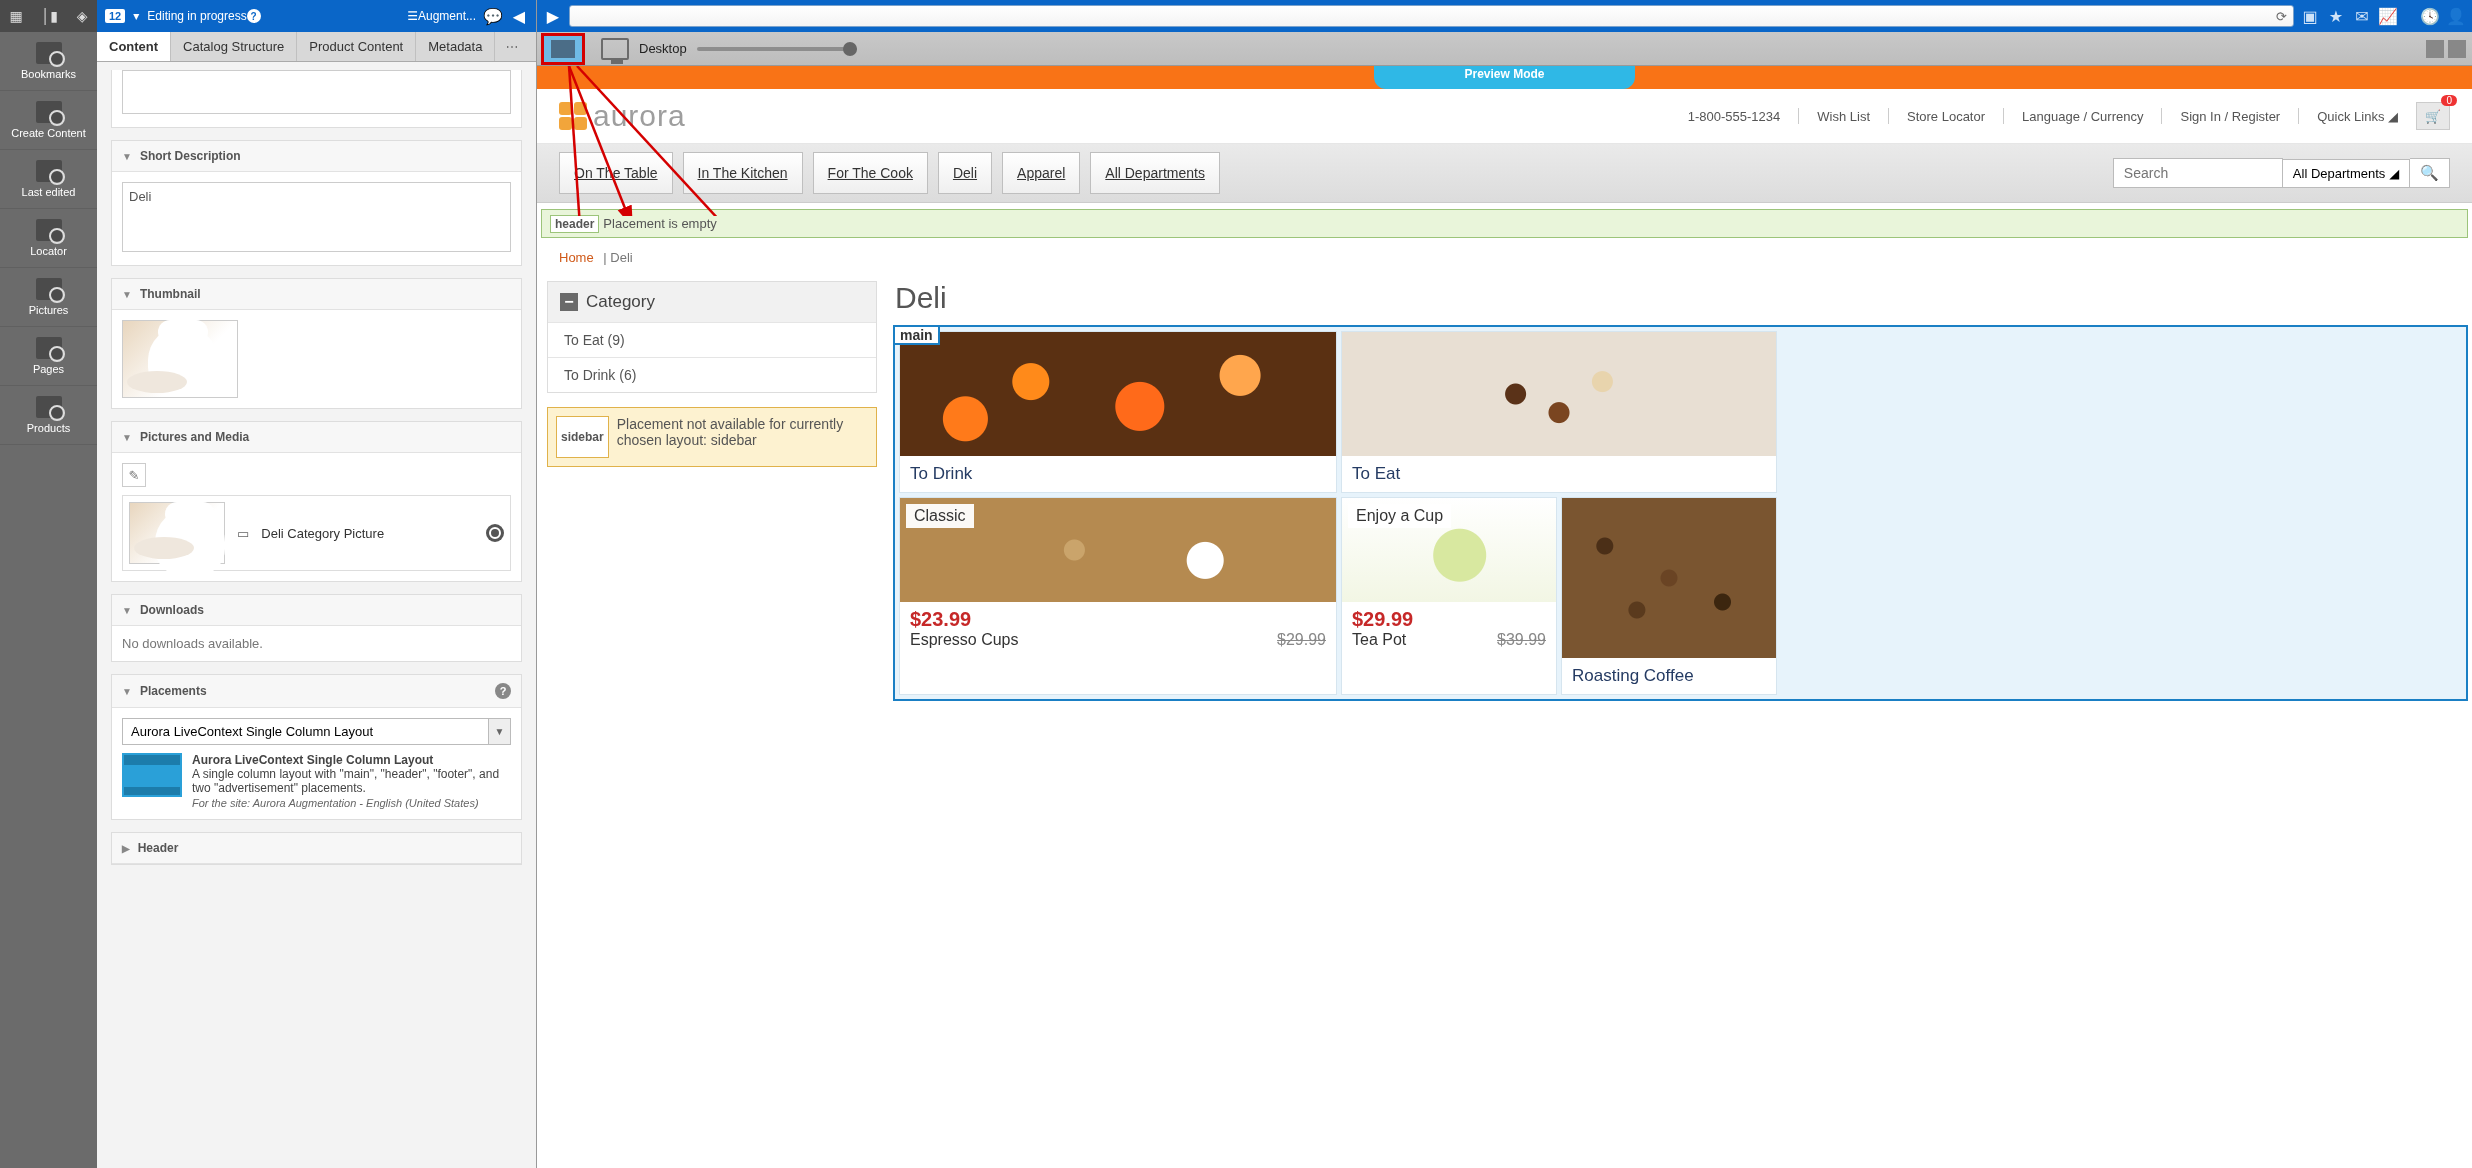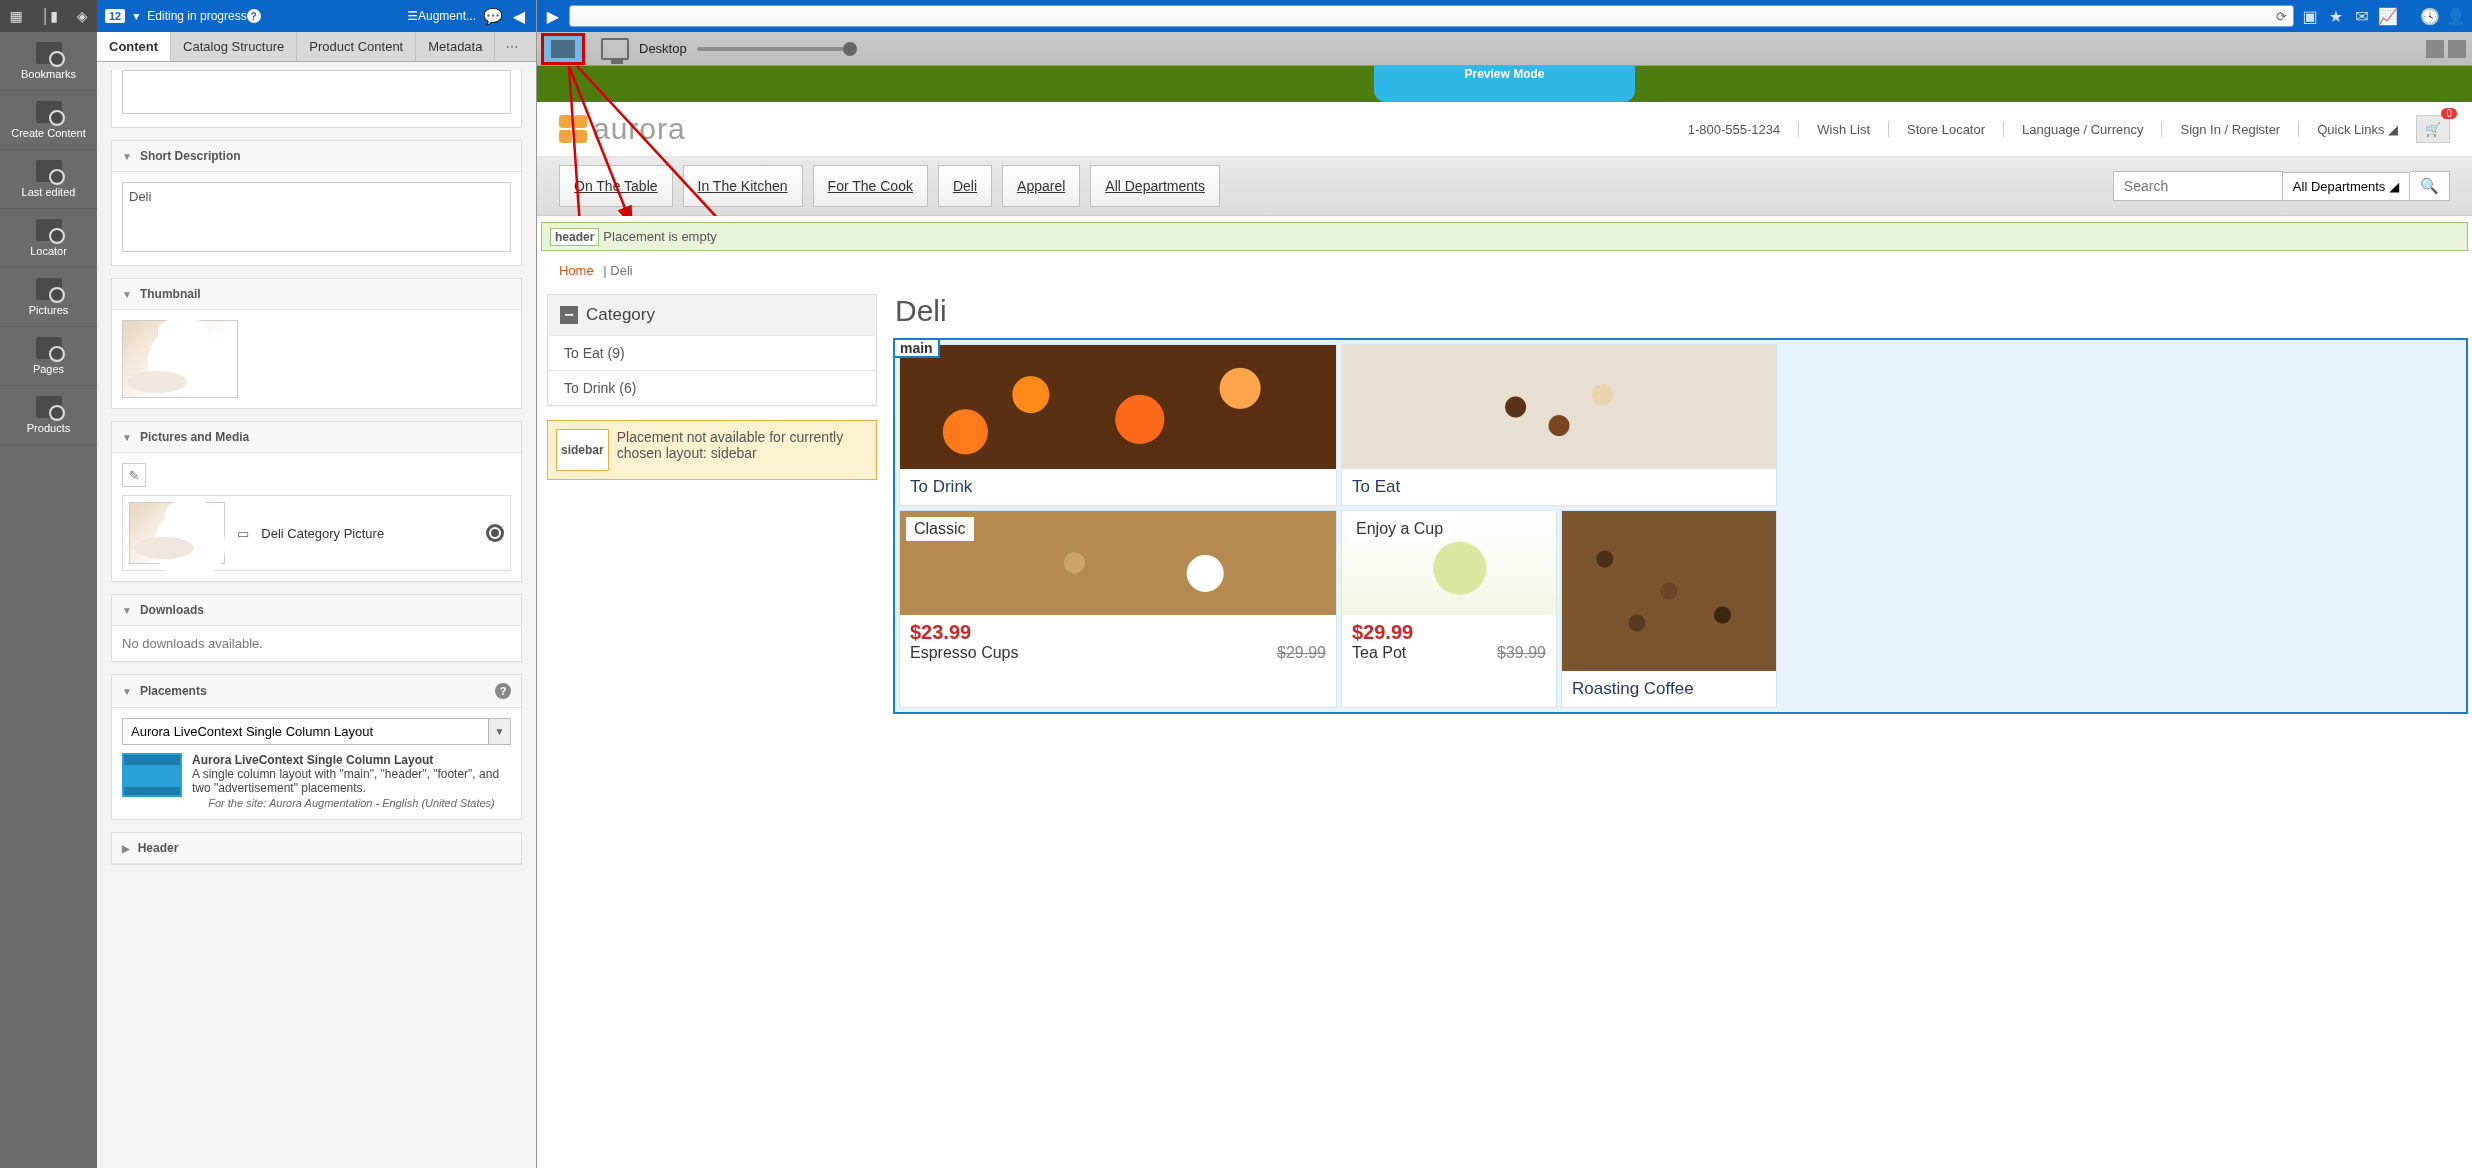--- a/index.html
+++ b/index.html
@@ -44,21 +44,21 @@
 .pm-row .world { width:18px; height:18px; border-radius:50%; background:#555; position:relative; }
 .pm-row .world::after{content:"";position:absolute;inset:3px;border:2px solid #fff;border-radius:50%;}
 .select { display:flex; }
 .select input { flex:1; border:1px solid #bbb; padding:5px 8px; font-size:13px; }
 .select .dd { width:22px; border:1px solid #bbb; border-left:none; background:#eee; display:flex; align-items:center; justify-content:center; font-size:10px; color:#666; }
 .layout-desc { display:flex; gap:10px; margin-top:8px; font-size:12px; color:#444; }
 .layout-desc .icon { width:60px; height:44px; background:#2aa0d8; border:2px solid #2aa0d8; position:relative; flex-shrink:0;}
 .layout-desc .icon::before{content:"";position:absolute;top:0;left:0;right:0;height:10px;background:#1c7cab;}
 .layout-desc .icon::after{content:"";position:absolute;bottom:0;left:0;right:0;height:8px;background:#1c7cab;}
 .layout-desc strong { display:block; font-size:12px; }
-.layout-desc em { display:block; color:#666; font-style:italic; font-size:11px; margin-top:2px; text-align:center;}
+.layout-desc em { display:block; color:#666; font-style:italic; font-size:11px; margin-top:2px; text-align:left;}
 .pencil { width:24px; height:24px; border:1px solid #ccc; display:flex; align-items:center; justify-content:center; color:#777; font-size:13px; margin-bottom:8px;}
 
 
 .preview { flex:1; display:flex; flex-direction:column; background:#fff; }
 .pv-blue { height:32px; background:#0a66c8; display:flex; align-items:center; padding:0 6px; gap:6px; }
 .pv-blue .arrow { color:#fff; font-size:16px; width:20px; text-align:center; }
 .pv-blue .urlbar { flex:1; height:22px; background:linear-gradient(#fff,#f4f4f4); border:1px solid #7aa2cc; border-radius:3px; display:flex; align-items:center; justify-content:flex-end; padding:0 6px;}
 .pv-blue .urlbar .reload{color:#6b6b6b; font-size:13px;}
 .pv-blue .ric { color:#cfe3f8; font-size:16px; width:20px; text-align:center;}
 .pv-gray { height:34px; background:linear-gradient(#c8c8c8,#bdbdbd); display:flex; align-items:center; padding:0 0 0 0; gap:10px; border-bottom:1px solid #999; }
@@ -66,21 +66,21 @@
 .pv-gray .selbox .inner{width:24px;height:18px;background:#4b6d87;}
 .pv-gray .desk-ic { width:28px; height:22px; border:2px solid #6b6b6b; border-radius:2px; position:relative; margin-left:6px;}
 .pv-gray .desk-ic::after{content:"";position:absolute;bottom:-6px;left:8px;width:12px;height:4px;background:#6b6b6b;}
 .pv-gray .desk-lab { font-size:13px; color:#222; }
 .pv-gray .slider { width:160px; height:4px; background:#8d8d8d; border-radius:2px; position:relative;}
 .pv-gray .slider .knob{position:absolute; right:0; top:-5px; width:14px; height:14px; border-radius:50%; background:#666;}
 .pv-gray .rt { margin-left:auto; display:flex; gap:4px; padding-right:6px;}
 .pv-gray .rt span{width:18px;height:18px;background:#888;}
 
 .pv-body { flex:1; overflow:auto; position:relative; }
-.mode-strip { height:36px; background:#4d7c0f; display:flex; justify-content:center; }
+.mode-strip { height:23px; background:#f97316; display:flex; justify-content:center; }
 .mode-chip { background:#2fb8e6; color:#fff; font-size:12px; font-weight:bold; padding:1px 90px; border-radius:0 0 12px 12px; }
 
 .site-head { display:flex; align-items:center; padding:10px 22px; gap:20px; border-bottom:1px solid #e6e6e6; }
 .logo { display:flex; align-items:center; gap:6px; }
 .logo .petals { width:28px; height:28px; position:relative; }
 .logo .petals span{position:absolute;width:13px;height:13px;border-radius:3px;}
 .logo .petals span:nth-child(1){background:#f2a53b;top:0;left:0;}
 .logo .petals span:nth-child(2){background:#f2a53b;top:0;right:0;}
 .logo .petals span:nth-child(3){background:#f2a53b;bottom:0;left:0;}
 .logo .petals span:nth-child(4){background:#f2a53b;bottom:0;right:0;}

